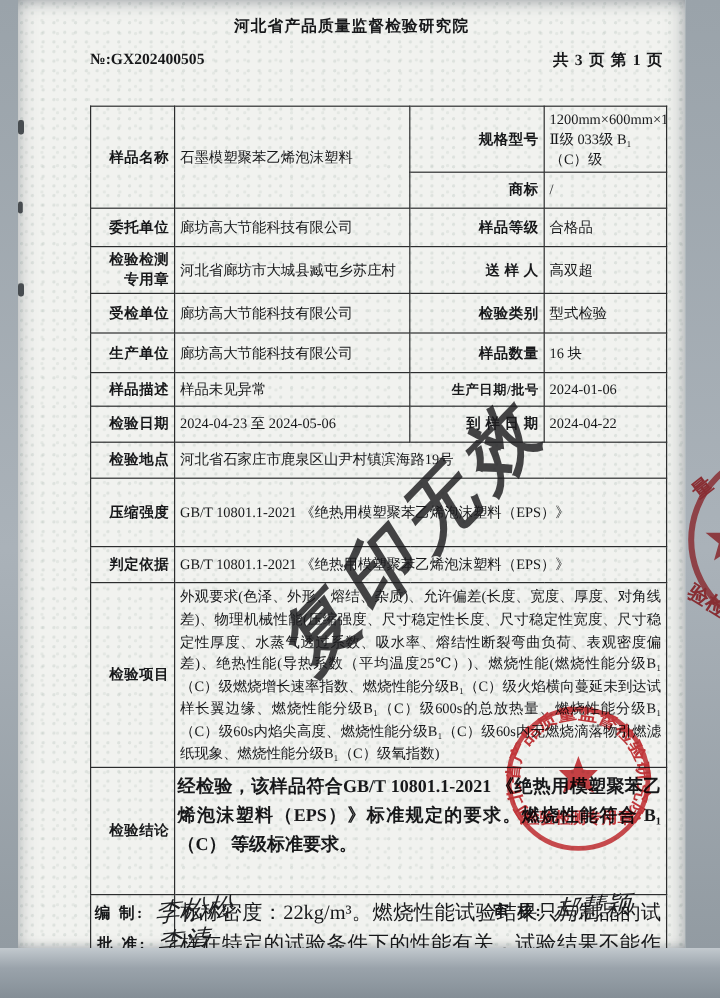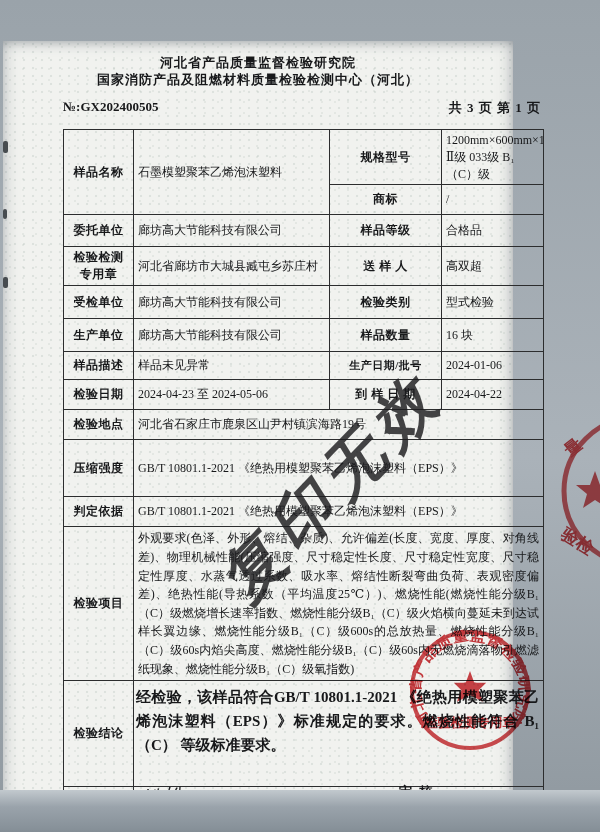--- a/index.html
+++ b/index.html
@@ -4,52 +4,51 @@
 <style>
   * { margin:0; padding:0; box-sizing:border-box; }
   html,body { width:600px; height:832px; overflow:hidden; }
   body {
     font-family:"Liberation Serif","DejaVu Serif",serif;
     background:linear-gradient(180deg,#9aa3aa 0%, #aab2b9 55%, #8f989f 100%);
     position:relative;
     color:#17181a;
   }
   .paper {
-    position:absolute; left:3px; top:0; width:510px; height:790px;
+    position:absolute; left:15px; top:0; width:556px; height:790px;
     background-color:#f1f2ef;
     background-image:
       radial-gradient(circle at 3px 3px, rgba(150,168,158,0.22) 1.1px, transparent 1.6px),
       radial-gradient(circle at 7px 6px, rgba(150,168,158,0.15) 1.1px, transparent 1.6px);
     background-size:9px 8px, 13px 11px;
     box-shadow:
       inset 0 10px 14px -10px rgba(80,90,100,.55),
       inset -12px 0 16px -12px rgba(80,90,100,.5),
       inset 12px 0 16px -12px rgba(80,90,100,.4),
       inset 0 -8px 10px -8px rgba(80,90,100,.45);
-    margin-top: 41px;
   }
   .speck { position:absolute; background:#474c50; border-radius:2px; }
   .hdr { text-align:center; padding-top:14px; }
   .hdr .org { font-size:13px; font-weight:bold; letter-spacing:1px; line-height:1.3; }
   .hdr .title { font-size:26px; font-weight:bold; letter-spacing:4px; margin-top:8px; }
   .meta { position:relative; width:478px; margin:10px auto 0 60px; font-size:13px; font-weight:bold; height:18px; }
   .meta .no { position:absolute; left:0; top:0; }
   .meta .pg { position:absolute; right:0; top:0; letter-spacing:1px; }
   table.report {
     position:absolute; left:60px; top:88px; width:480px;
     border-collapse:collapse; table-layout:fixed;
   }
   table.report td {
     border:1.4px solid #2c2d2e;
     vertical-align:middle;
     padding:2px 4px;
     font-size:12px;
     overflow:hidden;
   }
-  td.lbl { text-align:center; font-weight:bold; font-size:13px; letter-spacing:0.5px; }
+  td.lbl { text-align:right; font-weight:bold; font-size:13px; letter-spacing:0.5px; }
   td.val { text-align:left; font-weight:500; }
   td.spec { font-size:10px; line-height:1.4; padding:2px 3px; }
   td.small-text { font-size:10.5px; line-height:1.55; vertical-align:top; padding-top:4px; text-align:justify; }
   .concl-wrap { position:relative; width:100%; height:100%; }
   .concl-text { position:absolute; left:2px; top:4px; font-size:15px; line-height:1.6; text-align:justify; padding-right:4px;font-weight:bold; }
   .sig { position:absolute; font-size:13px; font-weight:bold; letter-spacing:2px; }
   .sig .name {
     display:inline-block; font-weight:normal; letter-spacing:1px;
     font-style:italic; font-size:21px;
     transform:rotate(-5deg) skewX(-8deg);
@@ -68,21 +67,20 @@
   .bottom-strip { position:absolute; left:0; top:790px; width:600px; height:42px;
     background:linear-gradient(180deg,#c2c9ce 0%, #9aa3ab 40%, #848e96 100%); }
 </style>
 </head>
 <body>
 
 <div class="paper">
 
   <div class="hdr">
     <div class="org">河北省产品质量监督检验研究院</div>
-    <div class="org">国家消防产品及阻燃材料质量检验检测中心（河北）</div>
   </div>
 
   <div class="meta">
     <span class="no">№:GX202400505</span>
     <span class="pg">共 3 页 第 1 页</span>
   </div>
 
   <table class="report">
     <colgroup>
         <col style="width:70px">

